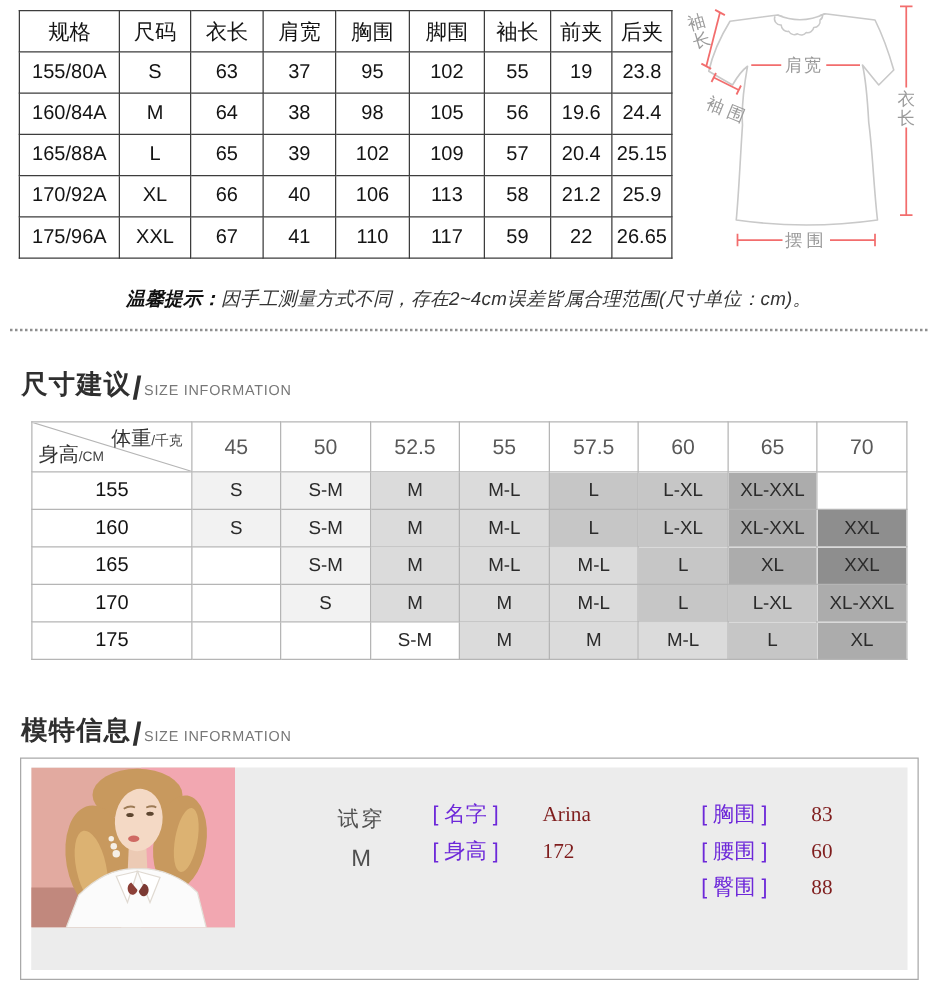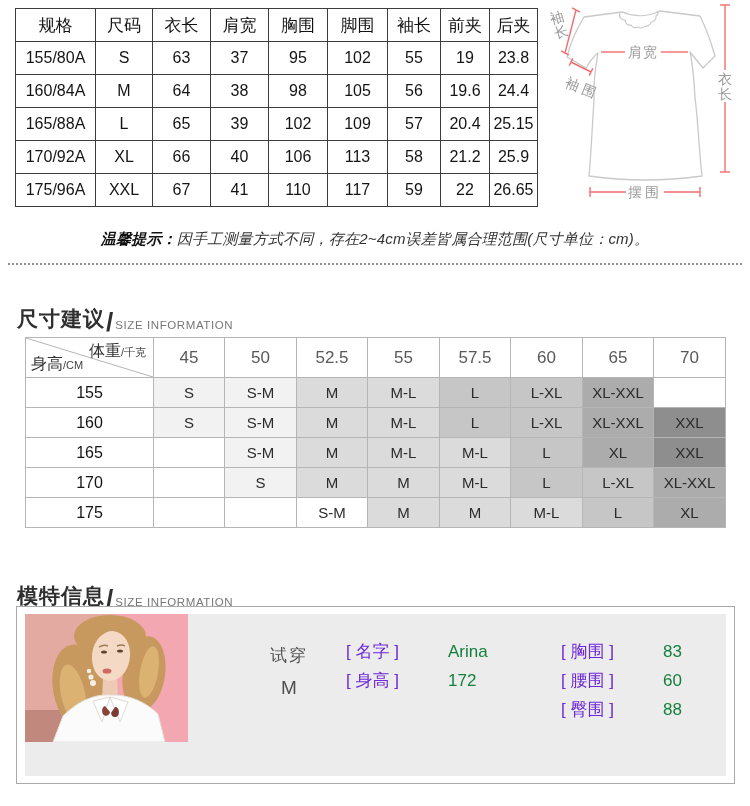--- a/index.html
+++ b/index.html
@@ -25,21 +25,21 @@
   
   .notice { position: absolute; left: 0; top: 230px; width: 750px;
     text-align: center; font-size: 15px; color: #333; letter-spacing: 0.2px; font-style: italic; }
   .notice .prefix { font-weight: bold; color: #111; }
 
   .dotted { position: absolute; left: 8px; right: 8px; top: 263px;
     border-top: 2px dotted #8f8f8f; height: 0; }
 
   
   .sec-header { position: absolute; left: 17px; display: flex; align-items: flex-end; }
-  .sec-header .cn { font-size: 21px; font-weight: bold; color: #2f2f2f; letter-spacing: 1px; margin-top: 12px; }
+  .sec-header .cn { font-size: 21px; font-weight: bold; color: #2f2f2f; letter-spacing: 1px; }
   .sec-header .slash { font-size: 26px; font-weight: bold; color: #2f2f2f;
     line-height: 21px; margin: 0 2px 0 1px; }
   .sec-header .en { font-size: 11.5px; color: #777; letter-spacing: 0.6px;
     padding-bottom: 2px; }
   #sec1 { top: 293px; }
   #sec2 { top: 570px; }
 
   
   .matrix-wrap { position: absolute; left: 25px; top: 337px; }
   table.matrix { border-collapse: collapse; table-layout: fixed; width: 700px; }
@@ -64,21 +64,21 @@
   .model-photo svg { width: 100%; height: 100%; display: block; }
   .tryon { position: absolute; left: 232px; top: 30px; width: 64px;
     text-align: center; color: #4f4f4f; }
   .tryon .t1 { font-size: 17px; letter-spacing: 2px; }
   .tryon .t2 { font-size: 19px; margin-top: 10px; }
   .fields { position: absolute; top: 23px; display: flex; flex-direction: column; }
   #fields_left  { left: 321px; }
   #fields_right { left: 536px; }
   .field-row { display: flex; height: 29px; align-items: center; }
   .field-label { width: 70px; font-size: 17px; color: #6d28d9; white-space: nowrap; }
-  .field-value { margin-left: 32px; font-size: 17px; color: #15803d; white-space: nowrap; }
+  .field-value { margin-left: 18px; font-size: 17px; color: #7f1d1d; white-space: nowrap; font-family: Liberation Serif, serif; }
 </style>
 </head>
 <body>
 
 <div class="spec-wrap">
   <table class="spec">
     <colgroup>
       <col style="width:80px">
         <col style="width:57px">
         <col style="width:58px">

